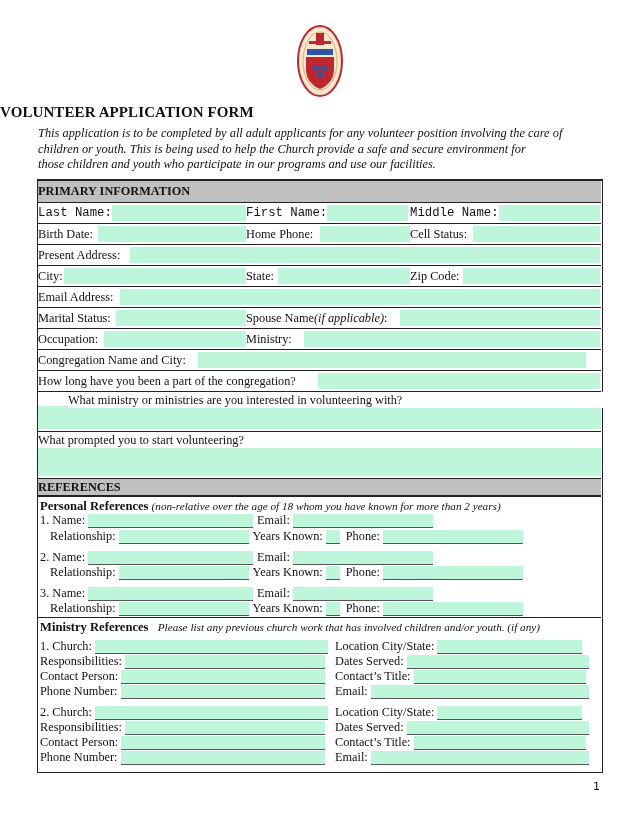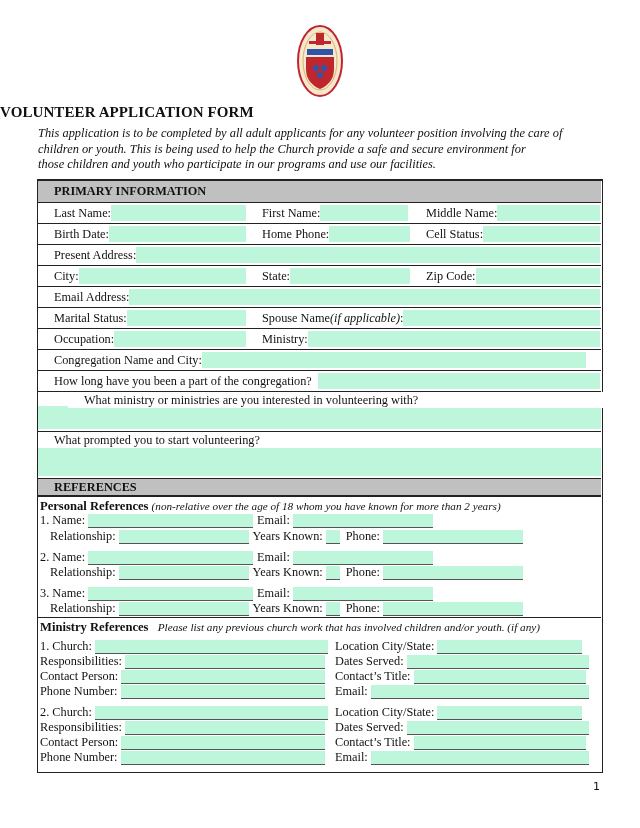--- a/index.html
+++ b/index.html
@@ -10,21 +10,21 @@
   
   .seal { position: absolute; left: 297px; top: 25px; width: 46px; height: 72px; }
 
   .title { position: absolute; left: 0; top: 104px; width: 640px; font-family: "Liberation Serif", serif; font-weight: bold; font-size: 15px; letter-spacing: 0.1px; }
   .intro { position: absolute; left: 38px; top: 126px; width: 570px; font-family: "Liberation Serif", serif; font-style: italic; font-size: 12.4px; line-height: 15.6px; }
   .intro span { display: block; white-space: nowrap; }
 
   .form { position: absolute; left: 37px; top: 179px; width: 566px; height: 594px; border: 1.6px solid #222; border-top-width: 2px; }
 
   .row { position: absolute; left: 0; width: 563px; border-bottom: 1.6px solid #222; font-family: "Liberation Serif", serif; font-size: 12.3px; }
-  .row .lbl { position: absolute; top: 0; height: 100%; display: flex; align-items: center; padding-left: 16px; white-space: nowrap; background: #fff; }
+  .row .lbl { position: absolute; top: 0; height: 100%; display: flex; align-items: center; padding-left: 0; white-space: nowrap; background: #fff; }
   .fill { position: absolute; top: 2px; bottom: 2px; background: #bdf6da; }
   .section-hdr { background: #c0c0c0; font-weight: bold; font-size: 12.3px; }
   .section-hdr .lbl { background: transparent; }
   .q .lbl { align-items: flex-start; padding-top: 1px; height: auto; }
 
   .refs { position: absolute; left: 0; width: 563px; font-family: "Liberation Serif", serif; font-size: 12.3px; }
   .ref-line { position: absolute; white-space: nowrap; display: flex; align-items: flex-end; height: 15px; }
   .ul { display: inline-block; height: 14px; background: #bdf6da; border-bottom: 1px solid #555; margin-left: 3px; }
   .gap { display: inline-block; }
   .subhdr { position: absolute; left: 2px; white-space: nowrap; }
@@ -60,21 +60,21 @@
     <span>children or youth. This is being used to help the Church provide a safe and secure environment for</span>
     <span>those children and youth who participate in our programs and use our facilities.</span>
   </div>
 
   <div class="form">
 
     <div class="row section-hdr" style="top:0;height:22px;">
       <span class="lbl">PRIMARY INFORMATION</span>
     </div>
 
-    <div class="row" style="top:22px;height:21px;">
+    <div class="row" style="top:22px;height:21px;font-family:Liberation Mono, monospace;">
       <div class="fill" style="left:60px;width:148px;"></div>
       <span class="lbl" style="left:0;">Last Name:</span>
       <div class="fill" style="left:274px;width:96px;"></div>
       <span class="lbl" style="left:208px;">First Name:</span>
       <div class="fill" style="left:450px;width:112px;"></div>
       <span class="lbl" style="left:372px;">Middle Name:</span>
     </div>
 
     <div class="row" style="top:43px;height:21px;">
       <div class="fill" style="left:60px;width:148px;"></div>

